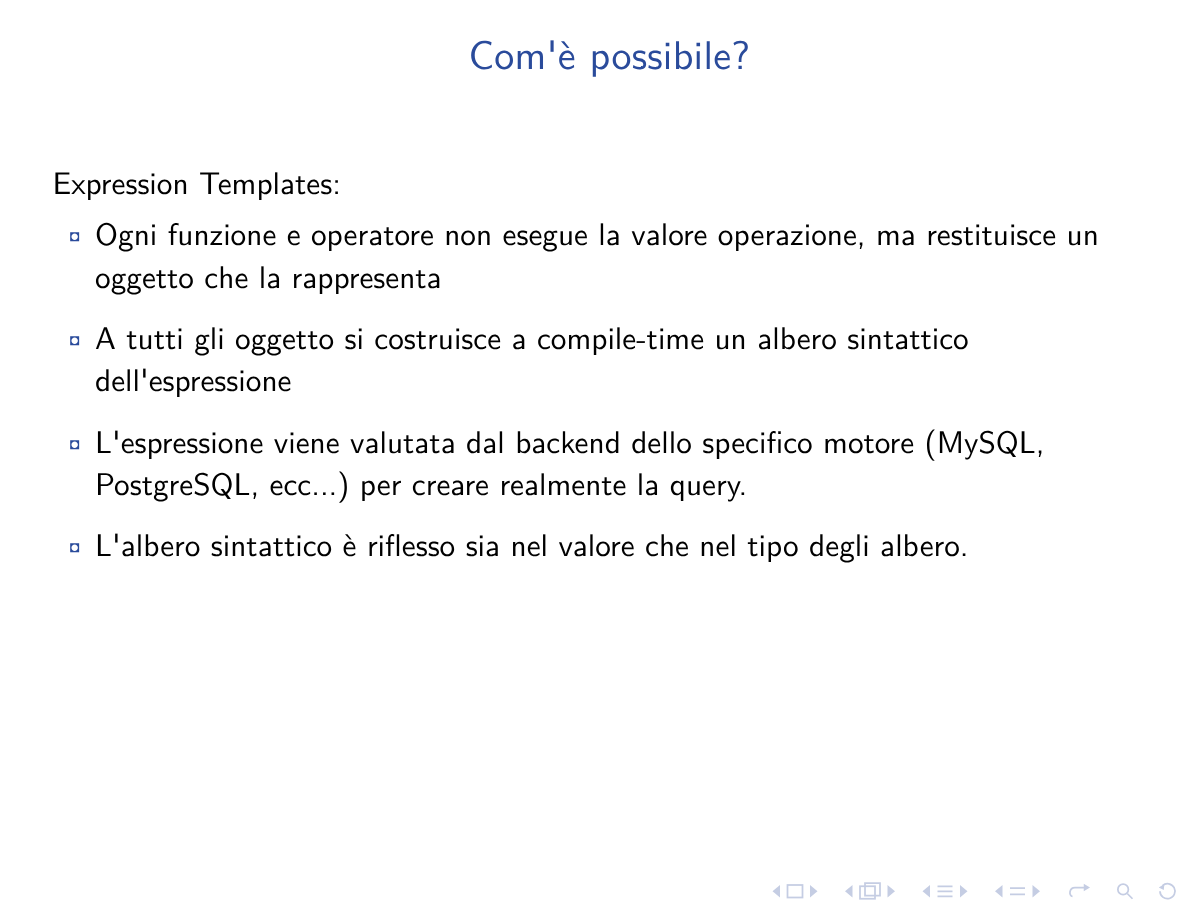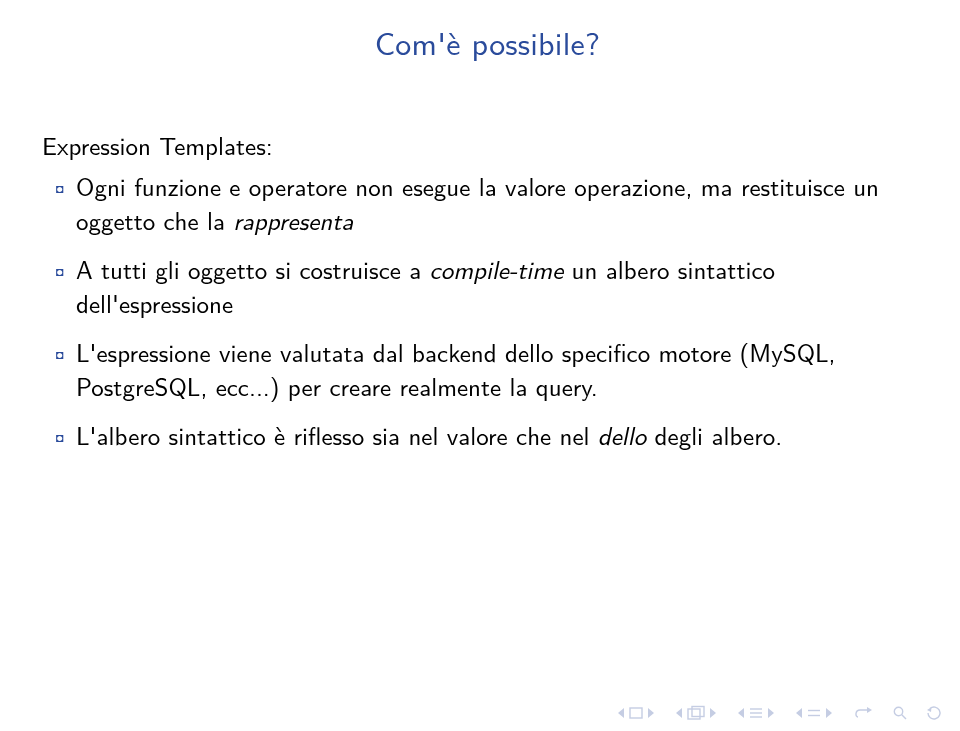--- a/index.html
+++ b/index.html
@@ -49,21 +49,21 @@
   }
   ul.bullets > li::before {
     content: "◦";
     position: absolute;
     left: 8px;
     top: 0.02em;
     color: #2A4B9B;
     font-size: 25px;
     line-height: 1.38;
   }
-  .italic { font-style: italic; }
+  .italic { }
   
   .nav {
     position: absolute;
     right: 18px;
     bottom: 10px;
     display: flex;
     align-items: center;
     gap: 18px;
     color: #C5CDE3;
   }
@@ -92,21 +92,21 @@
       <li>
         <span>Ogni funzione e operatore non esegue la valore operazione, ma restituisce un oggetto che la </span><span class="italic">rappresenta</span><span></span>
       </li>
       <li>
         <span>A tutti gli oggetto si costruisce a </span><span class="italic">compile-time</span><span> un albero sintattico dell'espressione</span>
       </li>
       <li>
         <span>L'espressione viene valutata dal backend dello specifico motore (MySQL, PostgreSQL, ecc...) per creare realmente la query.</span><span class="italic"></span><span></span>
       </li>
       <li>
-        <span>L'albero sintattico è riflesso sia nel valore che nel </span><span class="italic">dello</span><span> degli albero.</span>
+        <span>L'albero sintattico è riflesso sia nel valore che nel </span><span class="italic">tipo</span><span> degli albero.</span>
       </li>
     </ul>
   </div>
 
   <div class="nav">
 
     <div class="nav-group">
       <span>
         <svg width="10" height="14" viewBox="0 0 10 14">
             <polygon class="tri-l" points="8,2 8,12 2,7"></polygon>

